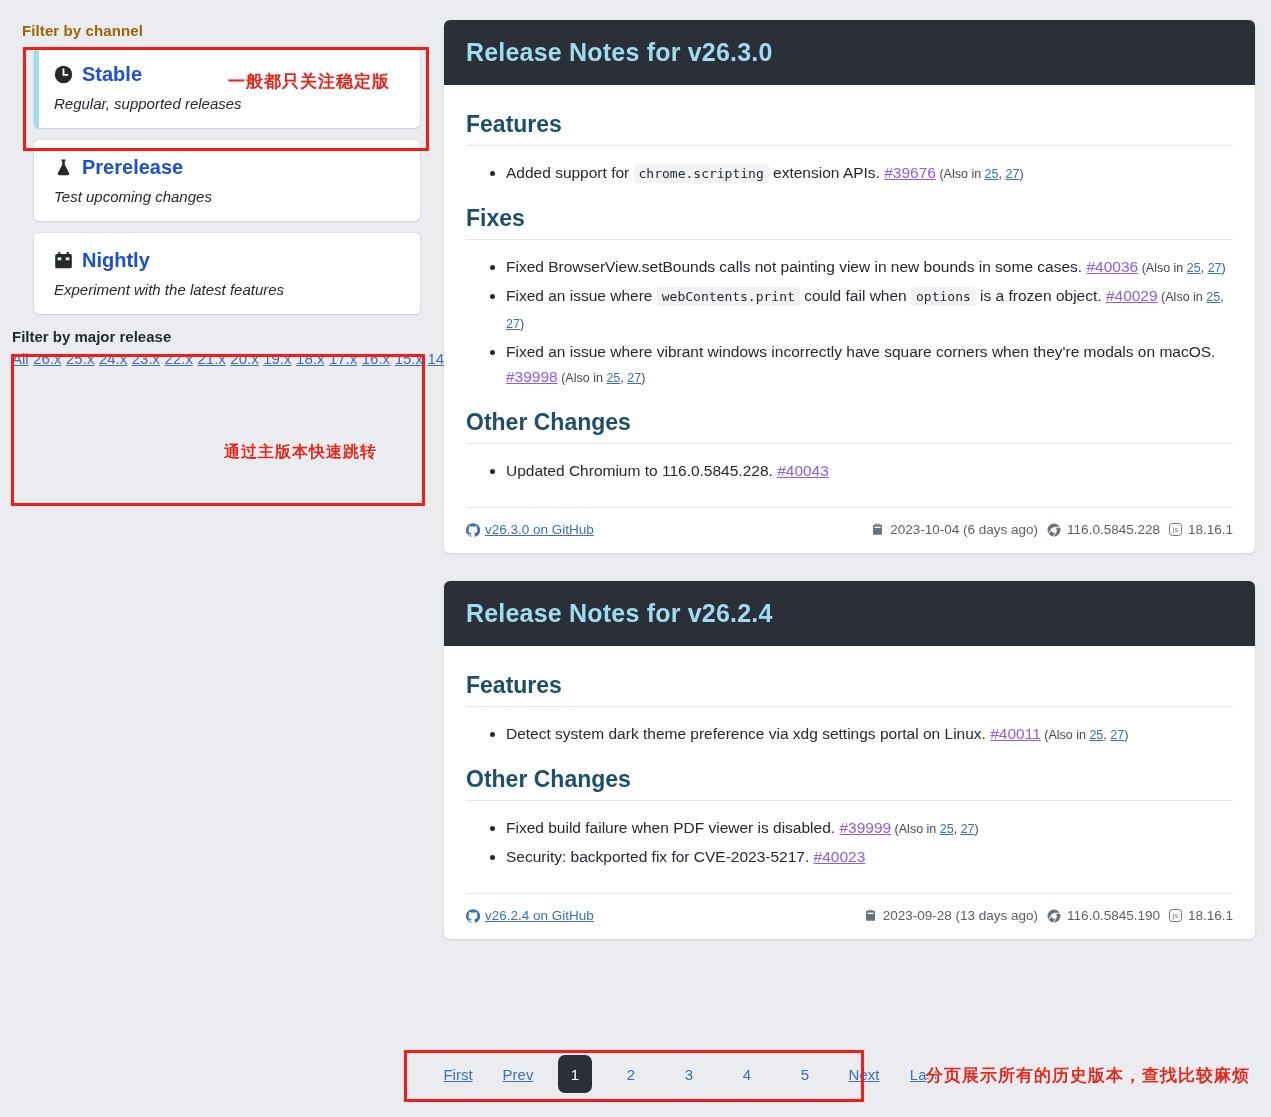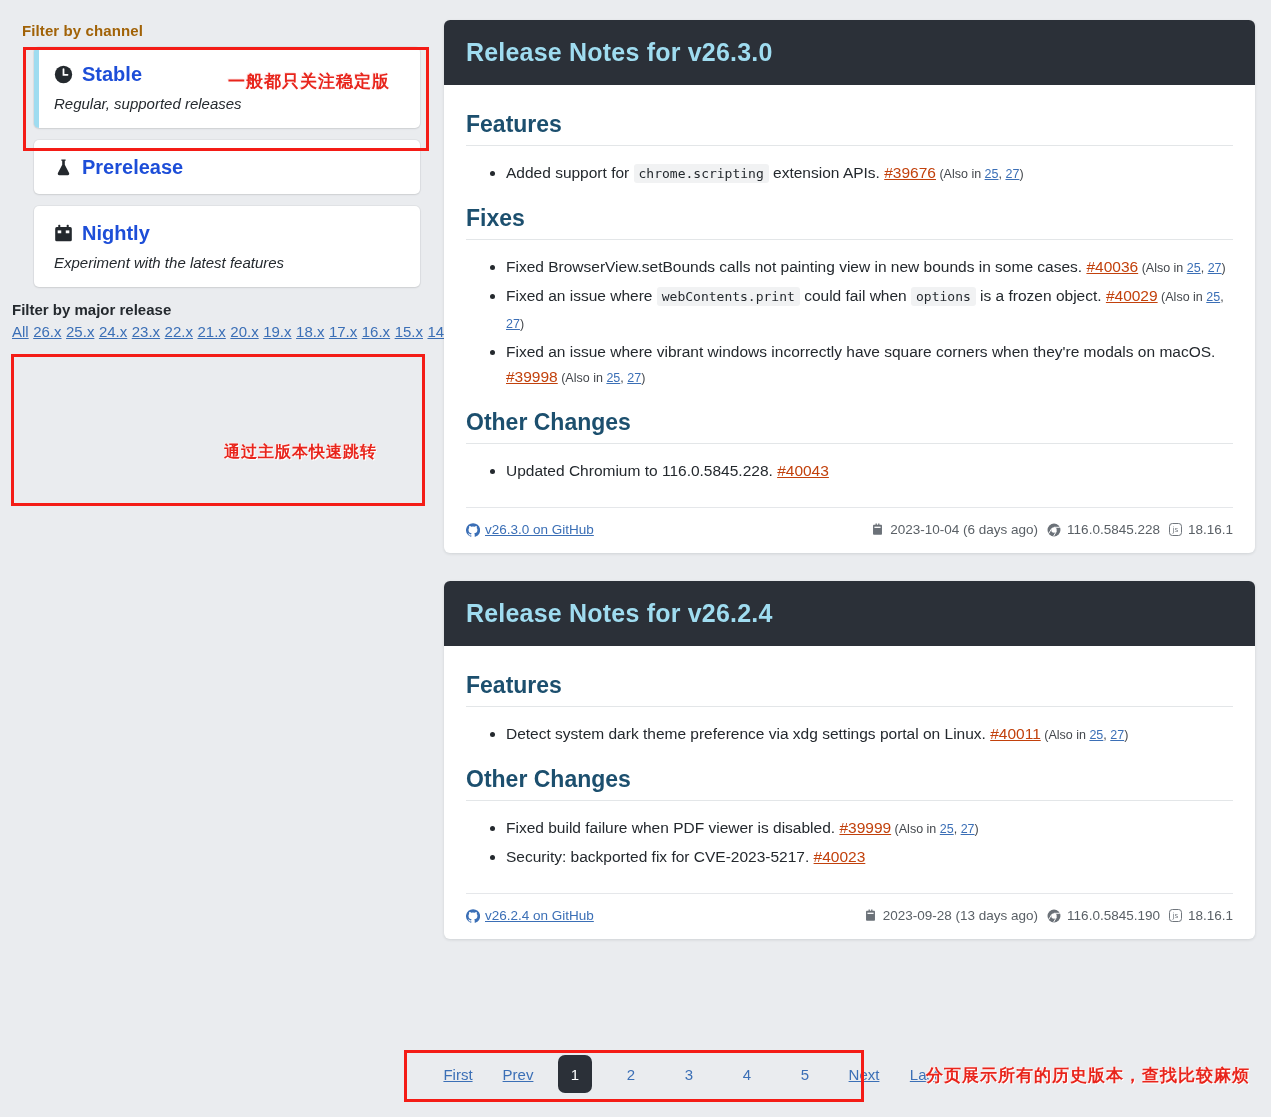--- a/index.html
+++ b/index.html
@@ -78,21 +78,21 @@
   ul.items { margin: 14px 0 18px 0; padding-left: 40px; }
   ul.items li {
     font-size: 15.5px; color: #24292e; line-height: 25px;
     margin-bottom: 2px;
   }
   code.inline {
     font-family: "DejaVu Sans Mono", monospace; font-size: 13px;
     background: #f1f2f3; padding: 2px 5px; border-radius: 3px;
     color: #24292e;
   }
-  a.ilink { color: #c2410c; text-decoration: underline; margin-top: 40px; }
+  a.ilink { color: #8b5cf6; text-decoration: underline; margin-top: 40px; }
   .also { font-size: 12.5px; color: #44484d; }
   .also a { color: #3b6fb6; text-decoration: underline; font-size: 12.5px; }
 
   .note-footer {
     border-top: 1px solid #e5e7ea;
     margin: 0 22px; padding: 14px 0 16px 0;
     display: flex; align-items: center; justify-content: space-between;
   }
   .gh-link { display: inline-flex; align-items: center; gap: 5px; font-size: 13.5px; }
   .gh-link a { color: #3b6fb6; text-decoration: underline; font-size: 13.5px; }
@@ -143,20 +143,21 @@
 
       <div class="channel-card">
         <div class="channel-head">
           <span class="ic">
             <svg width="19" height="19" viewBox="0 0 16 16">
                 <path d="M6.2 1.2h3.6v1.1H9.1v3.3l3.6 7.1c.4.9-.1 1.9-1.1 1.9H4.4c-1 0-1.5-1-1.1-1.9l3.6-7.1V2.3H6.2z" fill="#24292e"></path>
               </svg>
           </span>
           <span>Prerelease</span>
         </div>
+        <div class="channel-desc">Test upcoming changes</div>
       </div>
 
       <div class="channel-card">
         <div class="channel-head">
           <span class="ic">
             <svg width="19" height="19" viewBox="0 0 16 16">
                 <rect x="1" y="2.6" width="14" height="12" rx="1.3" fill="#24292e"></rect>
                 <rect x="3.1" y="5.4" width="3" height="2.4" fill="#fff"></rect>
                 <rect x="9.9" y="5.4" width="3" height="2.4" fill="#fff"></rect>
                 <rect x="3.6" y=".7" width="1.7" height="3" rx=".6" fill="#24292e"></rect>

